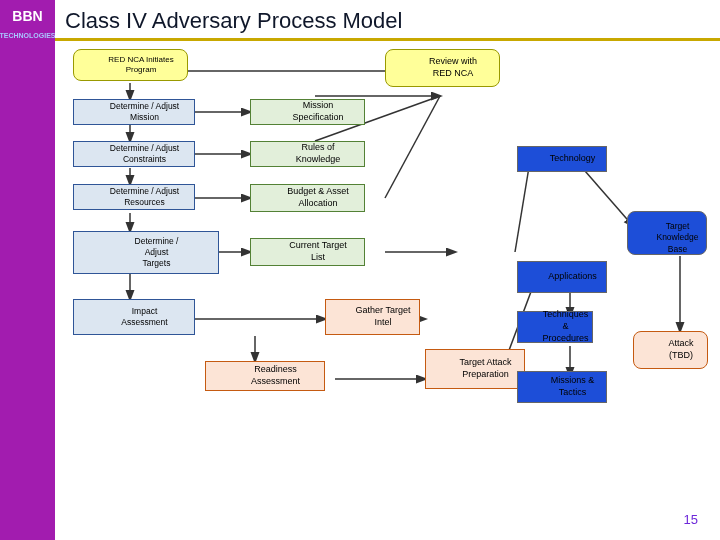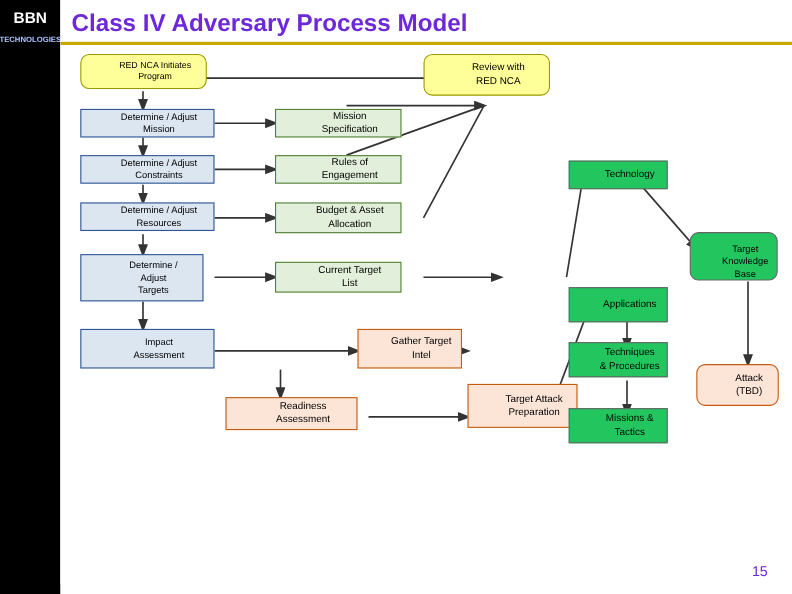--- a/index.html
+++ b/index.html
@@ -12,21 +12,21 @@
       overflow: hidden;
       position: relative;
     }
 
     
     .sidebar {
       position: absolute;
       left: 0; top: 0;
       width: 55px;
       height: 540px;
-      background: #000000;
+      background: #a21caf;
       display: flex;
       flex-direction: column;
       align-items: center;
       padding-top: 8px;
     }
     .logo-area {
       color: white;
       font-size: 14px;
       font-weight: bold;
       text-align: center;
@@ -48,22 +48,22 @@
     }
 
     
     .title-bar {
       background: #fff;
       padding: 8px 10px 4px 10px;
       border-bottom: 3px solid #c8a800;
     }
     .title-bar h1 {
       font-size: 22px;
-      font-weight: bold;
-      color: #6d28d9;
+      font-weight: normal;
+      color: #0f172a;
     }
 
     
     .diagram {
       position: relative;
       width: 665px;
       height: 490px;
       background: #fff;
       overflow: hidden;
     }
@@ -91,21 +91,21 @@
     }
     .box-green {
       background: #e2efda;
       border-color: #538135;
     }
     .box-orange {
       background: #fce4d6;
       border-color: #c55a11;
     }
     .box-gray {
-      background: #22c55e;
+      background: #1d4ed8;
       border-color: #666;
     }
     .box-rounded {
       border-radius: 8px;
     }
 
     
     .arrows-svg {
       position: absolute;
       top: 0; left: 0;
@@ -216,39 +216,39 @@
     <div class="box box-blue" style="left:18px; top:100px; width:122px; height:26px;">
       <span style="white-space:pre-line;font-size:8.5px;">Determine / Adjust
 Constraints</span>
     </div>
 
     <div class="box box-blue" style="left:18px; top:143px; width:122px; height:26px;">
       <span style="white-space:pre-line;font-size:8.5px;">Determine / Adjust
 Resources</span>
     </div>
 
-    <div class="box box-blue" style="left:18px; top:190px; width:112px; height:43px;text-align:center;">
+    <div class="box box-blue" style="left:18px; top:190px; width:146px; height:43px;text-align:center;">
       <span style="white-space:pre-line;font-size:8.5px;">Determine /
 Adjust
 Targets</span>
     </div>
 
     <div class="box box-blue" style="left:18px; top:258px; width:122px; height:36px;">
       <span style="white-space:pre-line;font-size:8.5px;">Impact
 Assessment</span>
     </div>
 
     <div class="box box-green" style="left:195px; top:58px; width:115px; height:26px;">
       <span style="white-space:pre-line;font-size:9px;">Mission
 Specification</span>
     </div>
 
     <div class="box box-green" style="left:195px; top:100px; width:115px; height:26px;">
       <span style="white-space:pre-line;font-size:9px;">Rules of
-Engagement</span>
+Knowledge</span>
     </div>
 
     <div class="box box-green" style="left:195px; top:143px; width:115px; height:28px;">
       <span style="white-space:pre-line;font-size:9px;">Budget &amp; Asset
 Allocation</span>
     </div>
 
     <div class="box box-green" style="left:195px; top:197px; width:115px; height:28px;">
       <span style="white-space:pre-line;font-size:9px;">Current Target
 List</span>
@@ -270,21 +270,21 @@
     </div>
 
     <div class="box box-gray" style="left:462px; top:105px; width:90px; height:26px;">
       <span style="white-space:pre-line;font-size:9px;">Technology</span>
     </div>
 
     <div class="box box-gray" style="left:462px; top:220px; width:90px; height:32px;">
       <span style="white-space:pre-line;font-size:9px;">Applications</span>
     </div>
 
-    <div class="box box-gray" style="left:462px; top:270px; width:90px; height:32px;">
+    <div class="box box-gray" style="left:462px; top:270px; width:76px; height:32px;">
       <span style="white-space:pre-line;font-size:9px;">Techniques
 &amp; Procedures</span>
     </div>
 
     <div class="box box-gray" style="left:462px; top:330px; width:90px; height:32px;">
       <span style="white-space:pre-line;font-size:9px;">Missions &amp;
 Tactics</span>
     </div>
 
     <div class="box box-gray box-rounded" style="left:572px; top:170px; width:80px; height:44px;">

